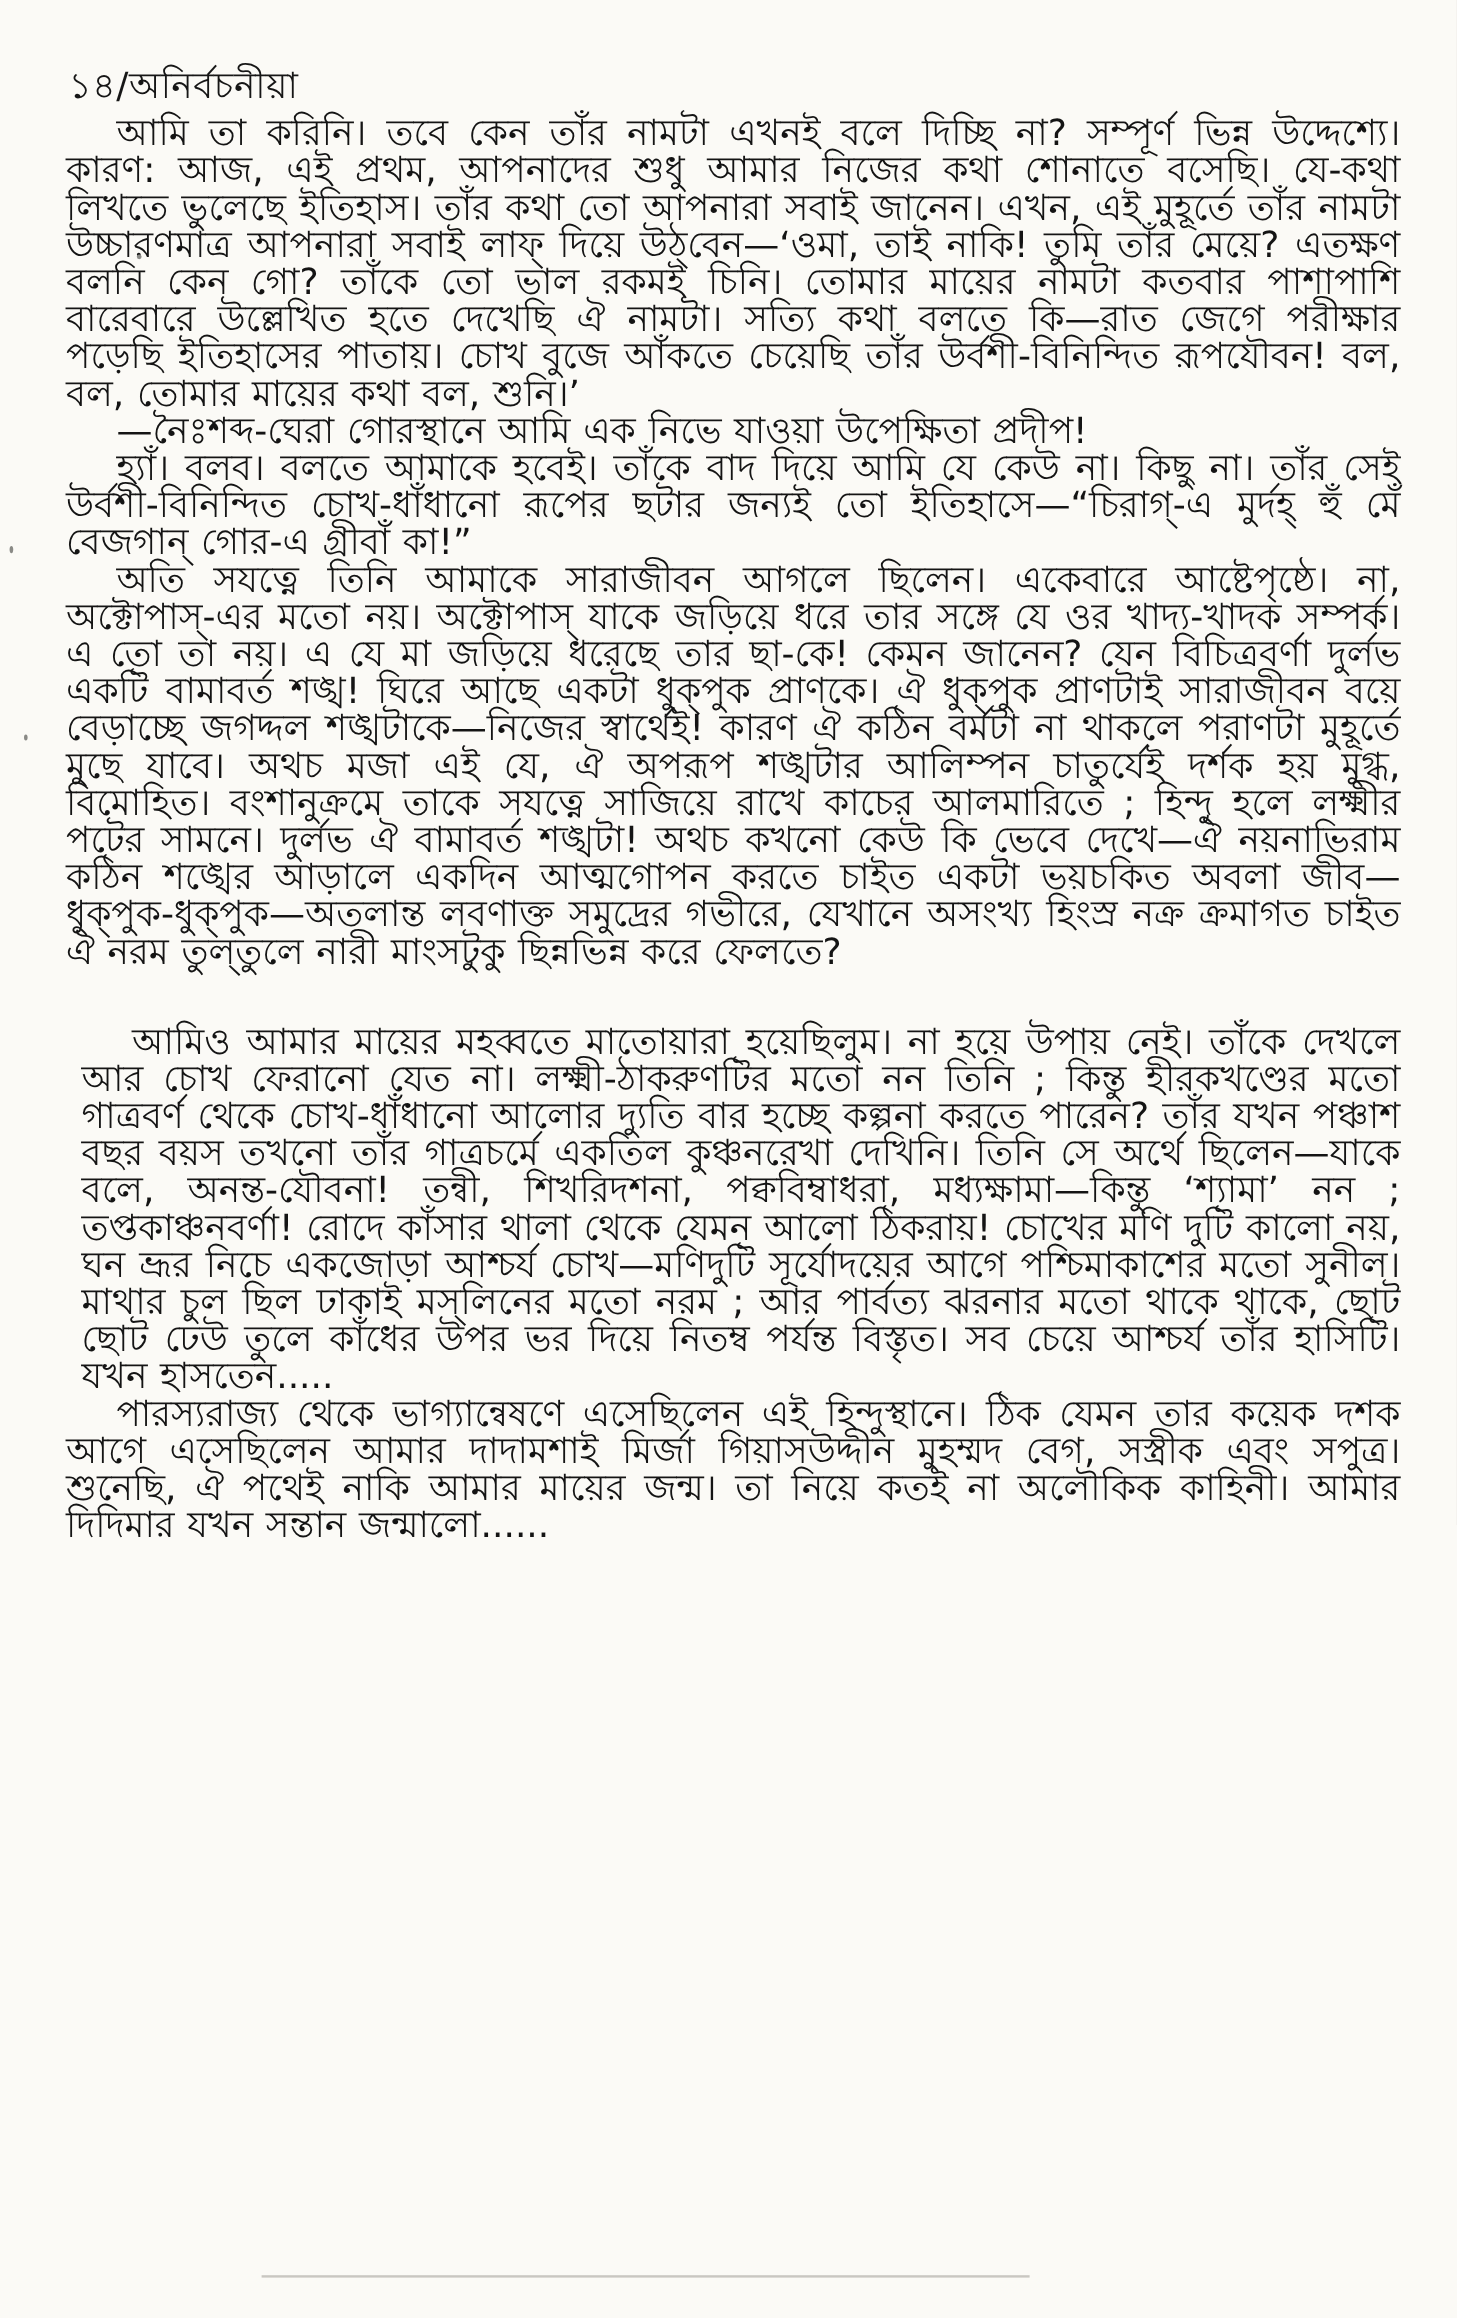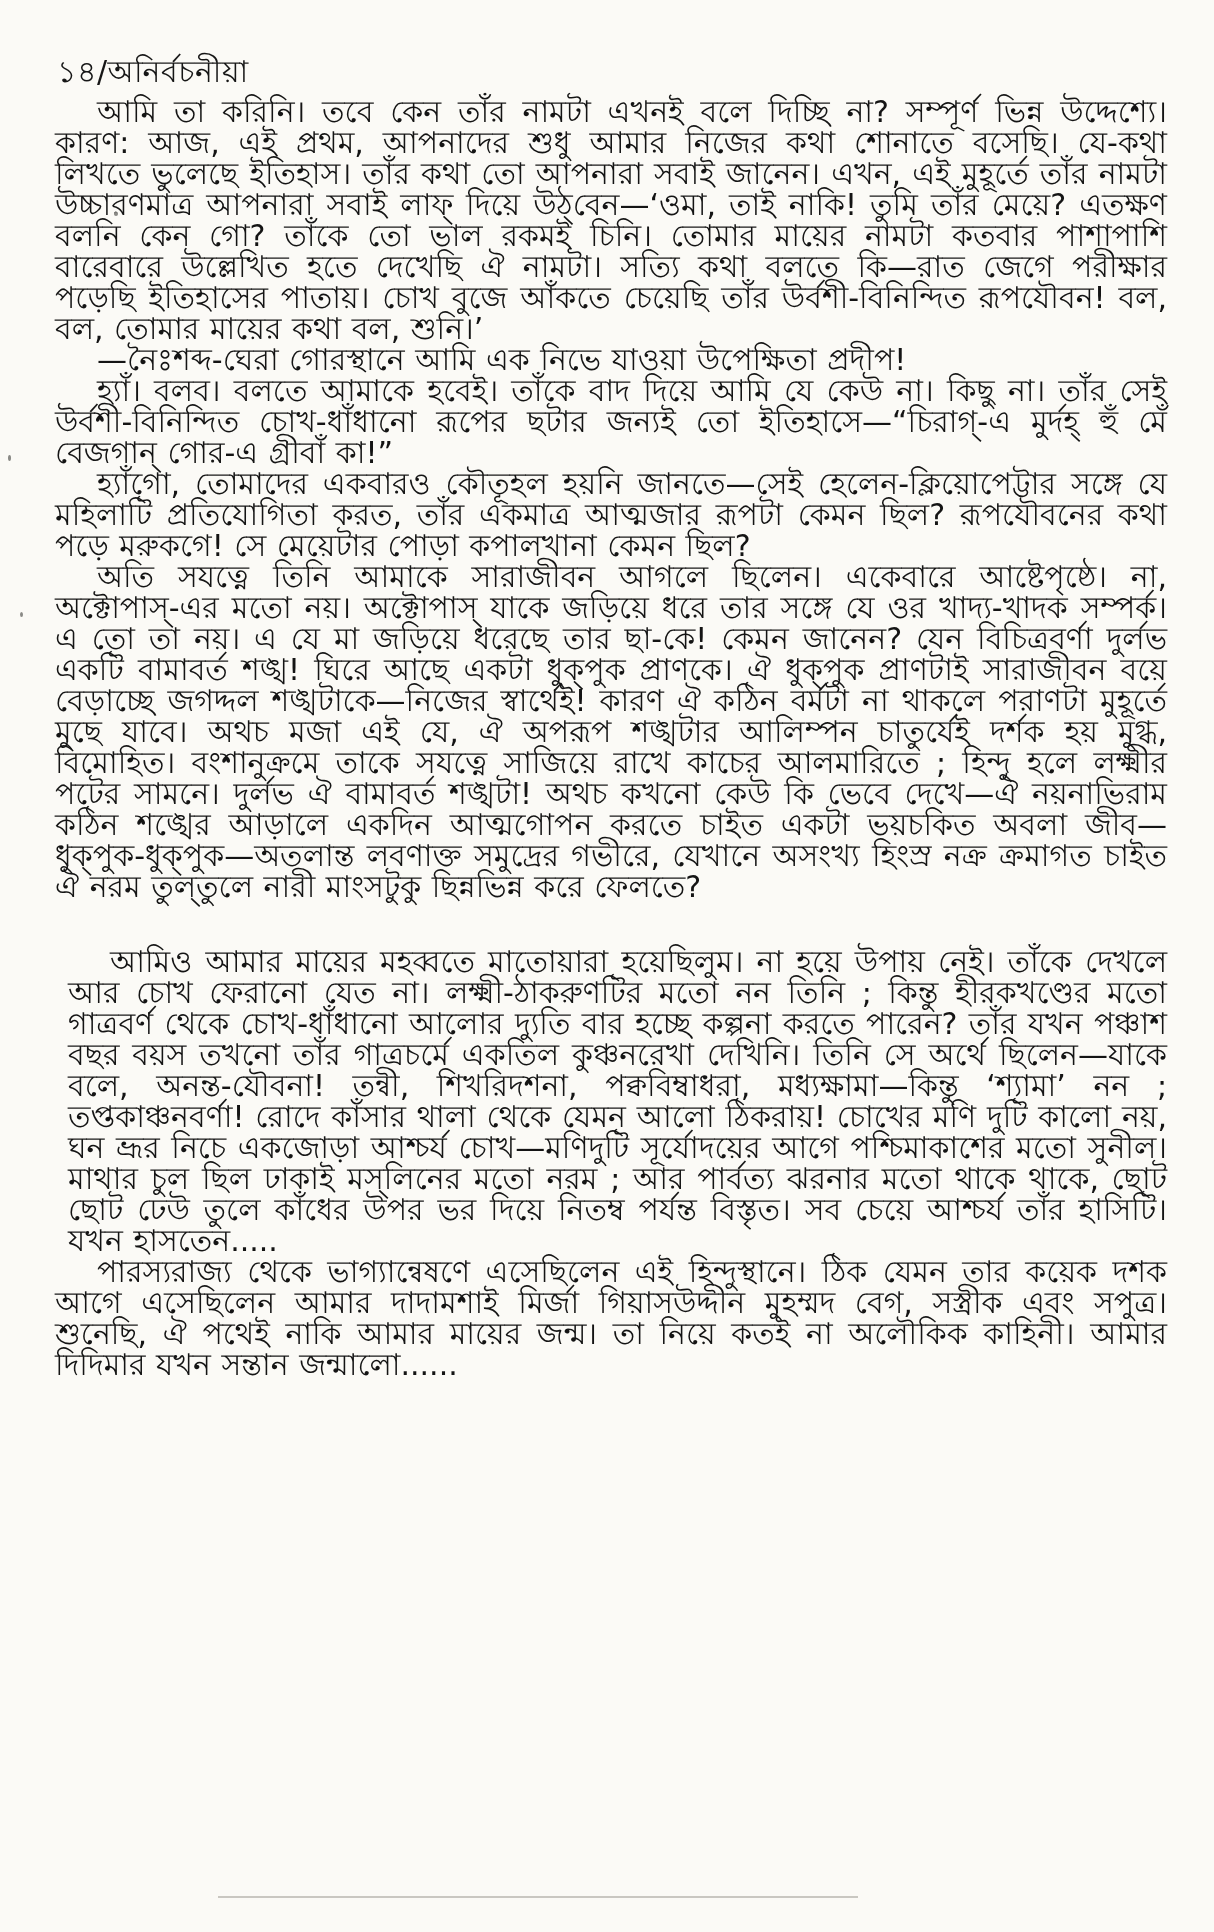--- a/index.html
+++ b/index.html
@@ -63,21 +63,20 @@
 </head>
 <body>
 
 <div class="page">
   <div class="page-header">১৪/অনির্বচনীয়া</div>
 
   <div class="text-block">
       <p>আমি তা করিনি। তবে কেন তাঁর নামটা এখনই বলে দিচ্ছি না? সম্পূর্ণ ভিন্ন উদ্দেশ্যে। কারণ: আজ, এই প্রথম, আপনাদের শুধু আমার নিজের কথা শোনাতে বসেছি। যে-কথা লিখতে ভুলেছে ইতিহাস। তাঁর কথা তো আপনারা সবাই জানেন। এখন, এই মুহূর্তে তাঁর নামটা উচ্চারণমাত্র আপনারা সবাই লাফ্ দিয়ে উঠ্‌বেন—‘ওমা, তাই নাকি! তুমি তাঁর মেয়ে? এতক্ষণ বলনি কেন গো? তাঁকে তো ভাল রকমই চিনি। তোমার মায়ের নামটা কতবার পাশাপাশি বারেবারে উল্লেখিত হতে দেখেছি ঐ নামটা। সত্যি কথা বলতে কি—রাত জেগে পরীক্ষার পড়েছি ইতিহাসের পাতায়। চোখ বুজে আঁকতে চেয়েছি তাঁর উর্বশী-বিনিন্দিত রূপযৌবন! বল, বল, তোমার মায়ের কথা বল, শুনি।’</p>
       <p>—নৈঃশব্দ-ঘেরা গোরস্থানে আমি এক নিভে যাওয়া উপেক্ষিতা প্রদীপ!</p>
       <p>হ্যাঁ। বলব। বলতে আমাকে হবেই। তাঁকে বাদ দিয়ে আমি যে কেউ না। কিছু না। তাঁর সেই উর্বশী-বিনিন্দিত চোখ-ধাঁধানো রূপের ছটার জন্যই তো ইতিহাসে—“চিরাগ্‌-এ মুর্দহ্‌ হুঁ মেঁ বেজগান্‌ গোর-এ গ্রীবাঁ কা!”</p>
-      <p>হ্যাঁগো, তোমাদের একবারও কৌতূহল হয়নি জানতে—সেই হেলেন-ক্লিয়োপেট্টার সঙ্গে যে মহিলাটি প্রতিযোগিতা করত, তাঁর একমাত্র আত্মজার রূপটা কেমন ছিল? রূপযৌবনের কথা পড়ে মরুকগে! সে মেয়েটার পোড়া কপালখানা কেমন ছিল?</p>
       <p>অতি সযত্নে তিনি আমাকে সারাজীবন আগলে ছিলেন। একেবারে আষ্টেপৃষ্ঠে। না, অক্টোপাস্‌-এর মতো নয়। অক্টোপাস্‌ যাকে জড়িয়ে ধরে তার সঙ্গে যে ওর খাদ্য-খাদক সম্পর্ক। এ তো তা নয়। এ যে মা জড়িয়ে ধরেছে তার ছা-কে! কেমন জানেন? যেন বিচিত্রবর্ণা দুর্লভ একটি বামাবর্ত শঙ্খ! ঘিরে আছে একটা ধুক্‌পুক প্রাণকে। ঐ ধুক্‌পুক প্রাণটাই সারাজীবন বয়ে বেড়াচ্ছে জগদ্দল শঙ্খটাকে—নিজের স্বার্থেই! কারণ ঐ কঠিন বর্মটা না থাকলে পরাণটা মুহূর্তে মুছে যাবে। অথচ মজা এই যে, ঐ অপরূপ শঙ্খটার আলিম্পন চাতুর্যেই দর্শক হয় মুগ্ধ, বিমোহিত। বংশানুক্রমে তাকে সযত্নে সাজিয়ে রাখে কাচের আলমারিতে ; হিন্দু হলে লক্ষ্মীর পটের সামনে। দুর্লভ ঐ বামাবর্ত শঙ্খটা! অথচ কখনো কেউ কি ভেবে দেখে—ঐ নয়নাভিরাম কঠিন শঙ্খের আড়ালে একদিন আত্মগোপন করতে চাইত একটা ভয়চকিত অবলা জীব—ধুক্‌পুক-ধুক্‌পুক—অতলান্ত লবণাক্ত সমুদ্রের গভীরে, যেখানে অসংখ্য হিংস্র নক্র ক্রমাগত চাইত ঐ নরম তুল্‌তুলে নারী মাংসটুকু ছিন্নভিন্ন করে ফেলতে?</p>
       <p class="gap-before">আমিও আমার মায়ের মহব্বতে মাতোয়ারা হয়েছিলুম। না হয়ে উপায় নেই। তাঁকে দেখলে আর চোখ ফেরানো যেত না। লক্ষ্মী-ঠাকরুণটির মতো নন তিনি ; কিন্তু হীরকখণ্ডের মতো গাত্রবর্ণ থেকে চোখ-ধাঁধানো আলোর দ্যুতি বার হচ্ছে কল্পনা করতে পারেন? তাঁর যখন পঞ্চাশ বছর বয়স তখনো তাঁর গাত্রচর্মে একতিল কুঞ্চনরেখা দেখিনি। তিনি সে অর্থে ছিলেন—যাকে বলে, অনন্ত-যৌবনা! তন্বী, শিখরিদশনা, পক্ববিম্বাধরা, মধ্যক্ষামা—কিন্তু ‘শ্যামা’ নন ; তপ্তকাঞ্চনবর্ণা! রোদে কাঁসার থালা থেকে যেমন আলো ঠিকরায়! চোখের মণি দুটি কালো নয়, ঘন ভ্রূর নিচে একজোড়া আশ্চর্য চোখ—মণিদুটি সূর্যোদয়ের আগে পশ্চিমাকাশের মতো সুনীল। মাথার চুল ছিল ঢাকাই মস্‌লিনের মতো নরম ; আর পার্বত্য ঝরনার মতো থাকে থাকে, ছোট ছোট ঢেউ তুলে কাঁধের উপর ভর দিয়ে নিতম্ব পর্যন্ত বিস্তৃত। সব চেয়ে আশ্চর্য তাঁর হাসিটি। যখন হাসতেন.....</p>
       <p>পারস্যরাজ্য থেকে ভাগ্যান্বেষণে এসেছিলেন এই হিন্দুস্থানে। ঠিক যেমন তার কয়েক দশক আগে এসেছিলেন আমার দাদামশাই মির্জা গিয়াসউদ্দীন মুহম্মদ বেগ, সস্ত্রীক এবং সপুত্র। শুনেছি, ঐ পথেই নাকি আমার মায়ের জন্ম। তা নিয়ে কতই না অলৌকিক কাহিনী। আমার দিদিমার যখন সন্তান জন্মালো......</p>
     </div>
 
   <div class="speck" style="left:114px; top:212px; width:4px; height:4px;"></div>
   <div class="speck" style="left:8px; top:455px; width:3px; height:6px;"></div>
   <div class="speck" style="left:20px; top:612px; width:3px; height:5px;"></div>
   <div class="artifact-line"></div>
 </div>

